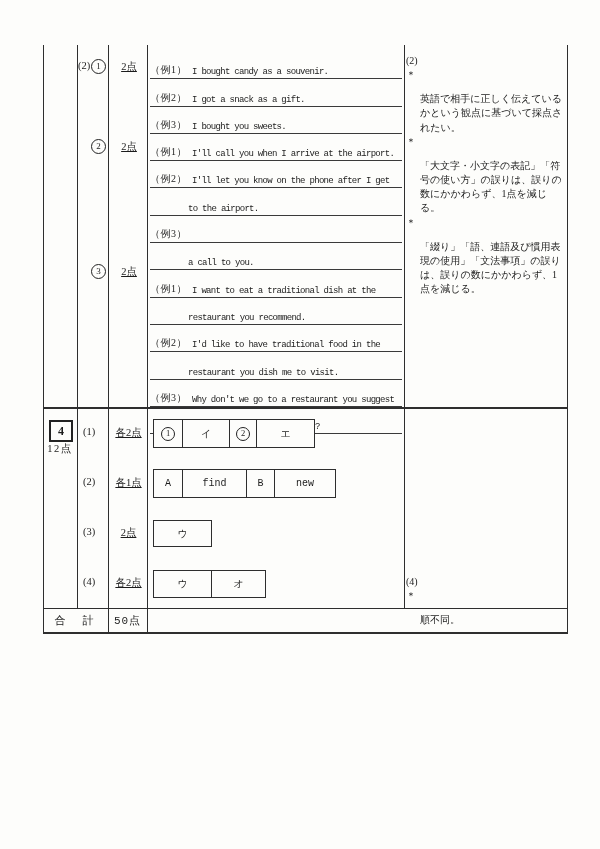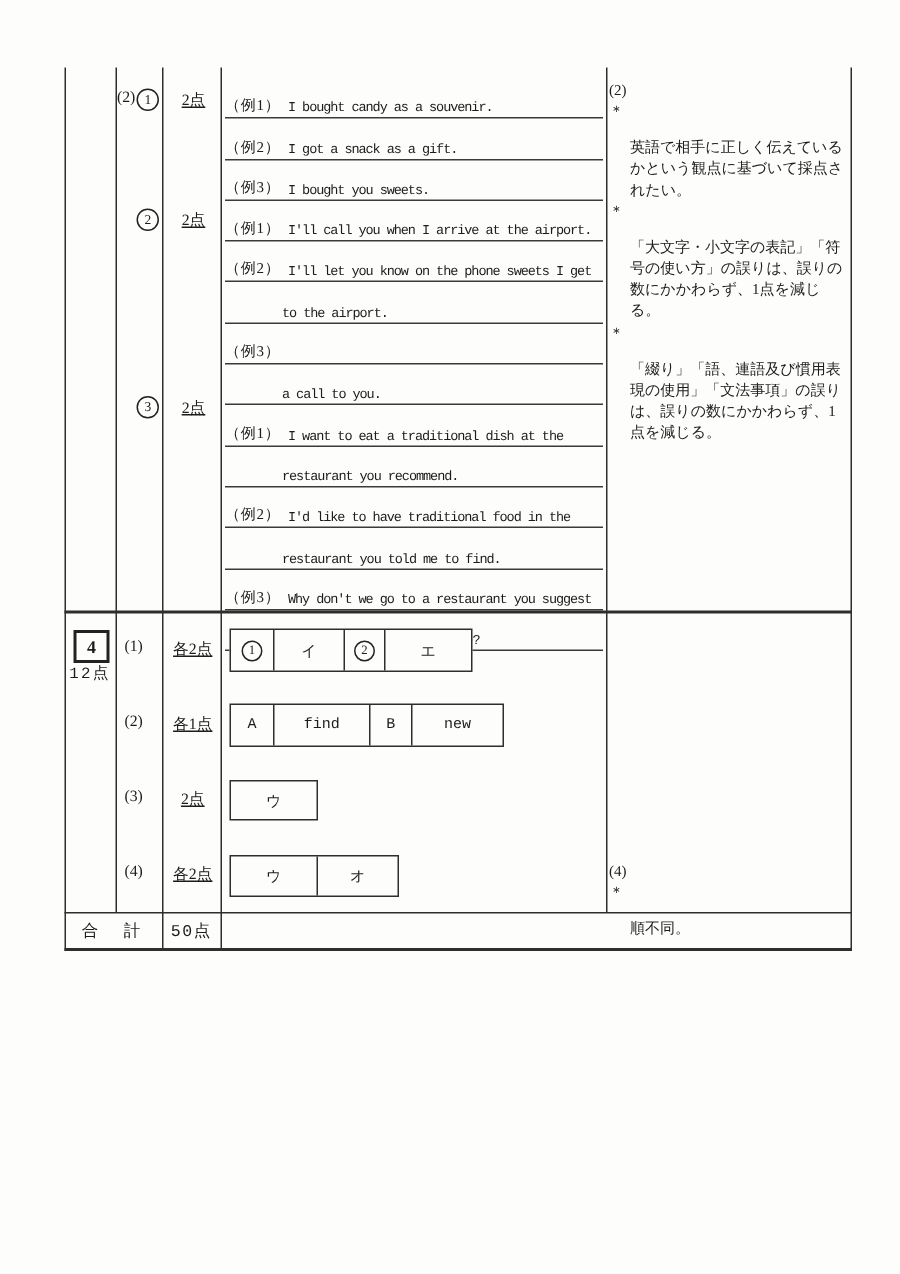--- a/index.html
+++ b/index.html
@@ -44,21 +44,21 @@
   .bullet{display:flex;gap:4px;}
   .bullet .bt{word-break:break-all;margin-top:24px;}
 
   
   .qbox{
     position:absolute;left:49px;top:420px;width:20px;height:18px;
     border:2px solid #222;display:flex;align-items:center;justify-content:center;
     font-size:12px;font-weight:bold;
   }
   .qtotal{position:absolute;left:40px;top:442px;width:40px;text-align:center;
-    font-size:10.5px;letter-spacing:1.5px;font-family:Liberation Mono, monospace;}
+    font-size:10.5px;letter-spacing:1.5px;}
   .atable{position:absolute;display:flex;border:1.5px solid #2e2e2e;background:#fdfdfb;}
   .acell{
     border-left:1px solid #2e2e2e;
     display:flex;align-items:center;justify-content:center;
     font-size:10px;
   }
   .acell:first-child{border-left:none;}
   .acell .mono{font-family:"Liberation Mono", monospace;font-size:10px;}
   .acell .circ2{
     width:12px;height:12px;border:1px solid #222;border-radius:50%;
@@ -105,21 +105,21 @@
     <div class="ansline">
         <span class="pfx">（例3）</span>
         <span class="txt">I bought you sweets.</span>
       </div>
     <div class="ansline">
         <span class="pfx">（例1）</span>
         <span class="txt">I'll call you when I arrive at the airport.</span>
       </div>
     <div class="ansline">
         <span class="pfx">（例2）</span>
-        <span class="txt">I'll let you know on the phone sweets I get</span>
+        <span class="txt">I'll let you know on the phone after I get</span>
       </div>
     <div class="ansline cont">
         <span class="txt">to the airport.</span>
       </div>
     <div class="ansline">
         <span class="pfx">（例3）</span>
       </div>
     <div class="ansline cont">
         <span class="txt">a call to you.</span>
       </div>
@@ -128,21 +128,21 @@
         <span class="txt">I want to eat a traditional dish at the</span>
       </div>
     <div class="ansline cont">
         <span class="txt">restaurant you recommend.</span>
       </div>
     <div class="ansline">
         <span class="pfx">（例2）</span>
         <span class="txt">I'd like to have traditional food in the</span>
       </div>
     <div class="ansline cont">
-        <span class="txt">restaurant you told me to find.</span>
+        <span class="txt">restaurant you dish me to visit.</span>
       </div>
     <div class="ansline">
         <span class="pfx">（例3）</span>
         <span class="txt">Why don't we go to a restaurant you suggest</span>
       </div>
     <div class="ansline cont">
         <span class="txt">to have traditional cuisine?</span>
       </div>
   </div>
 

